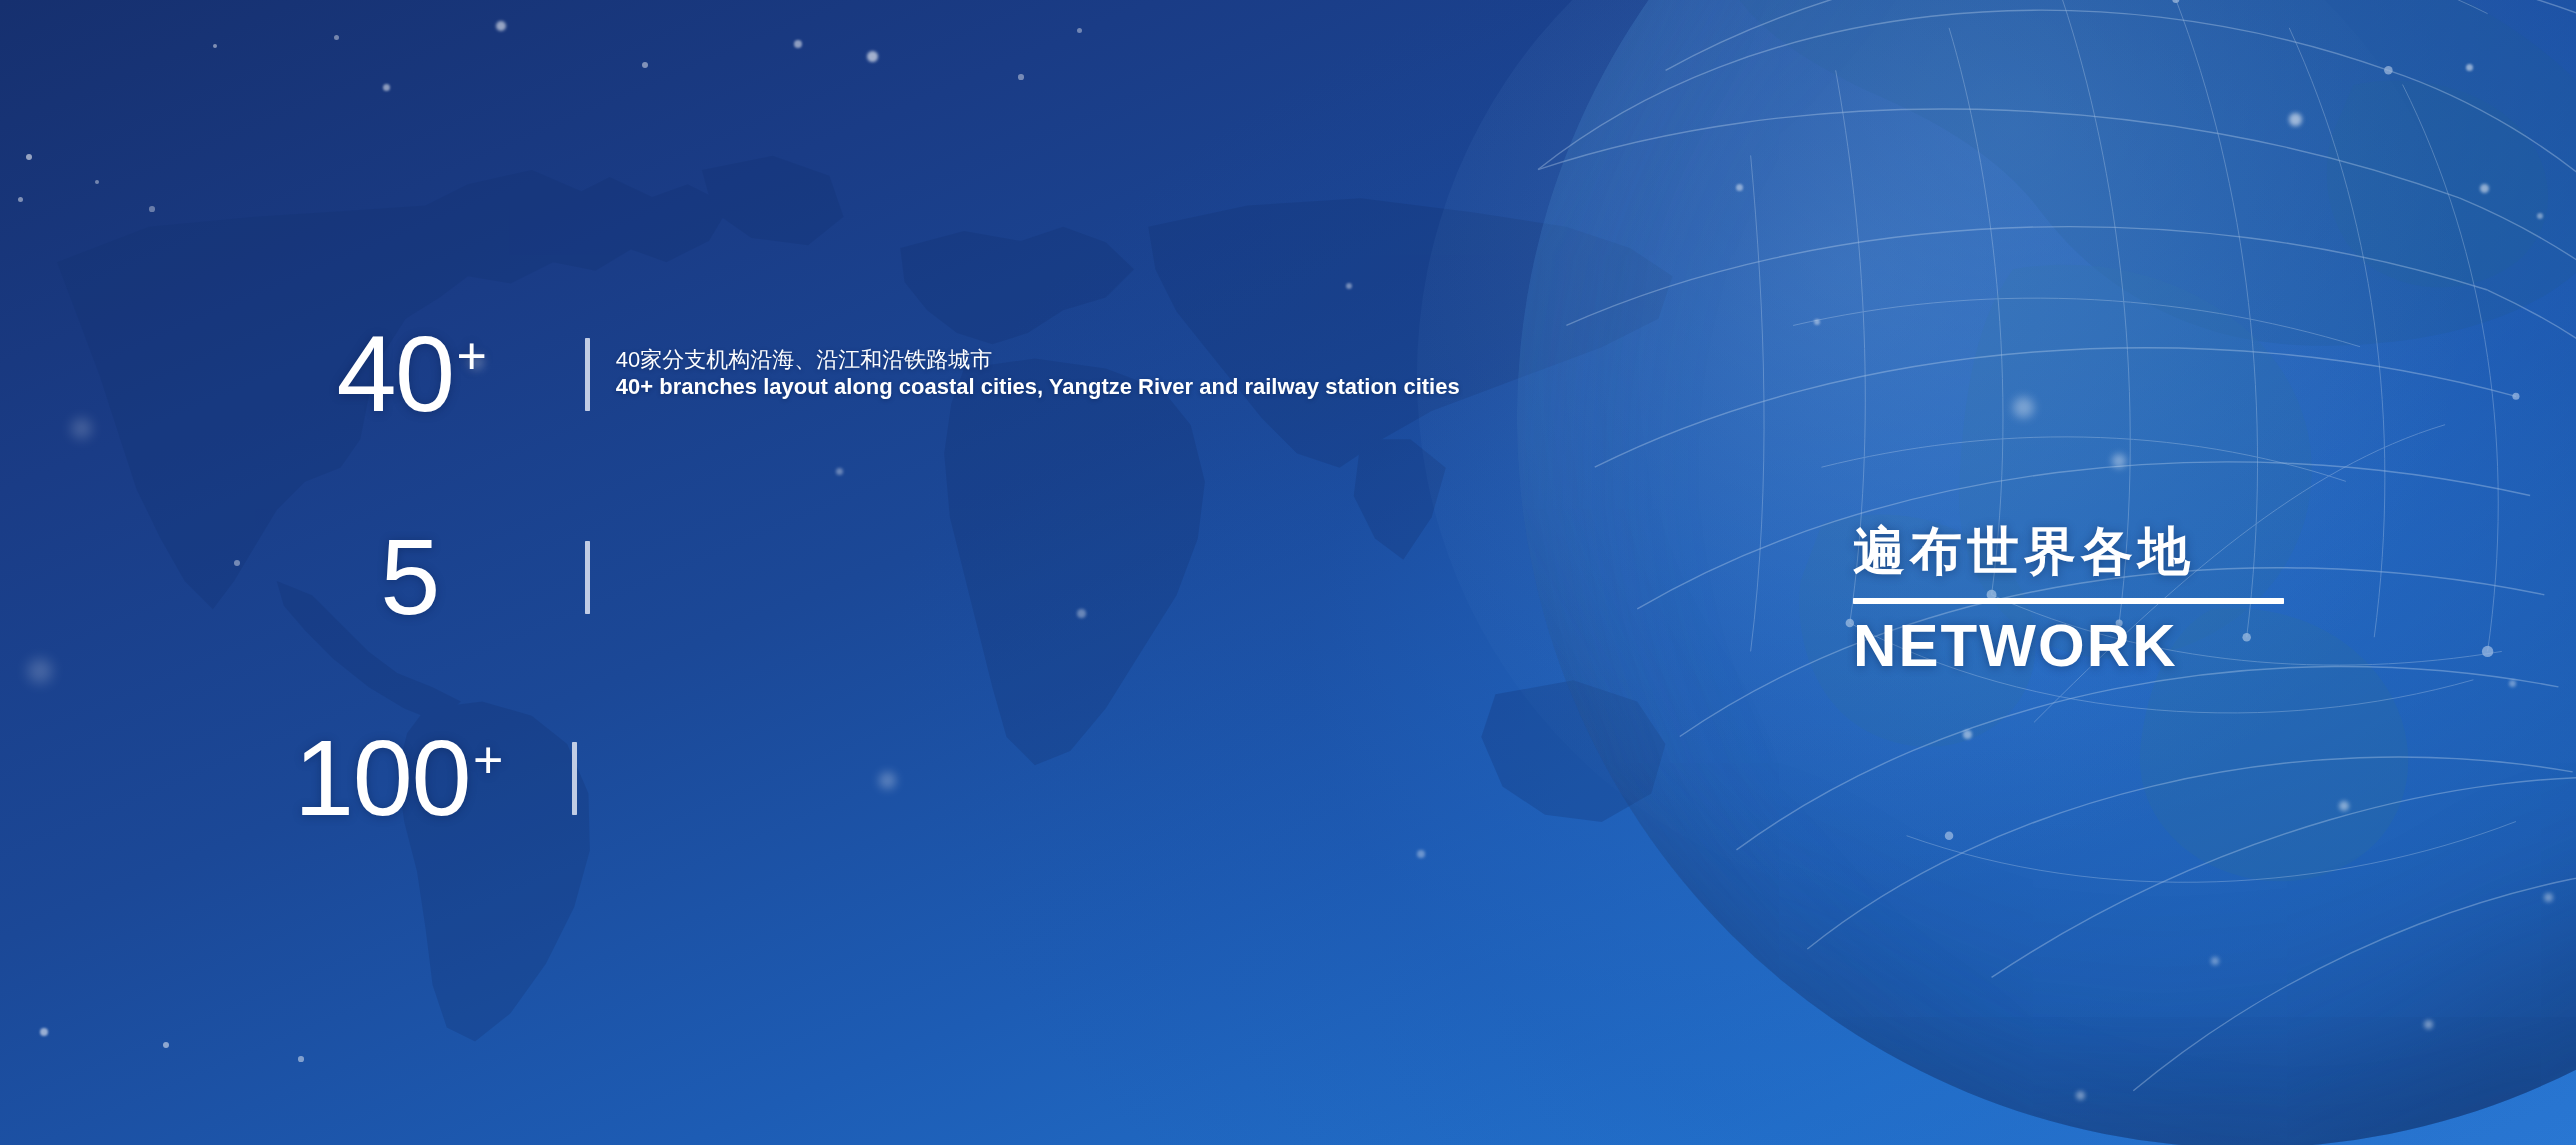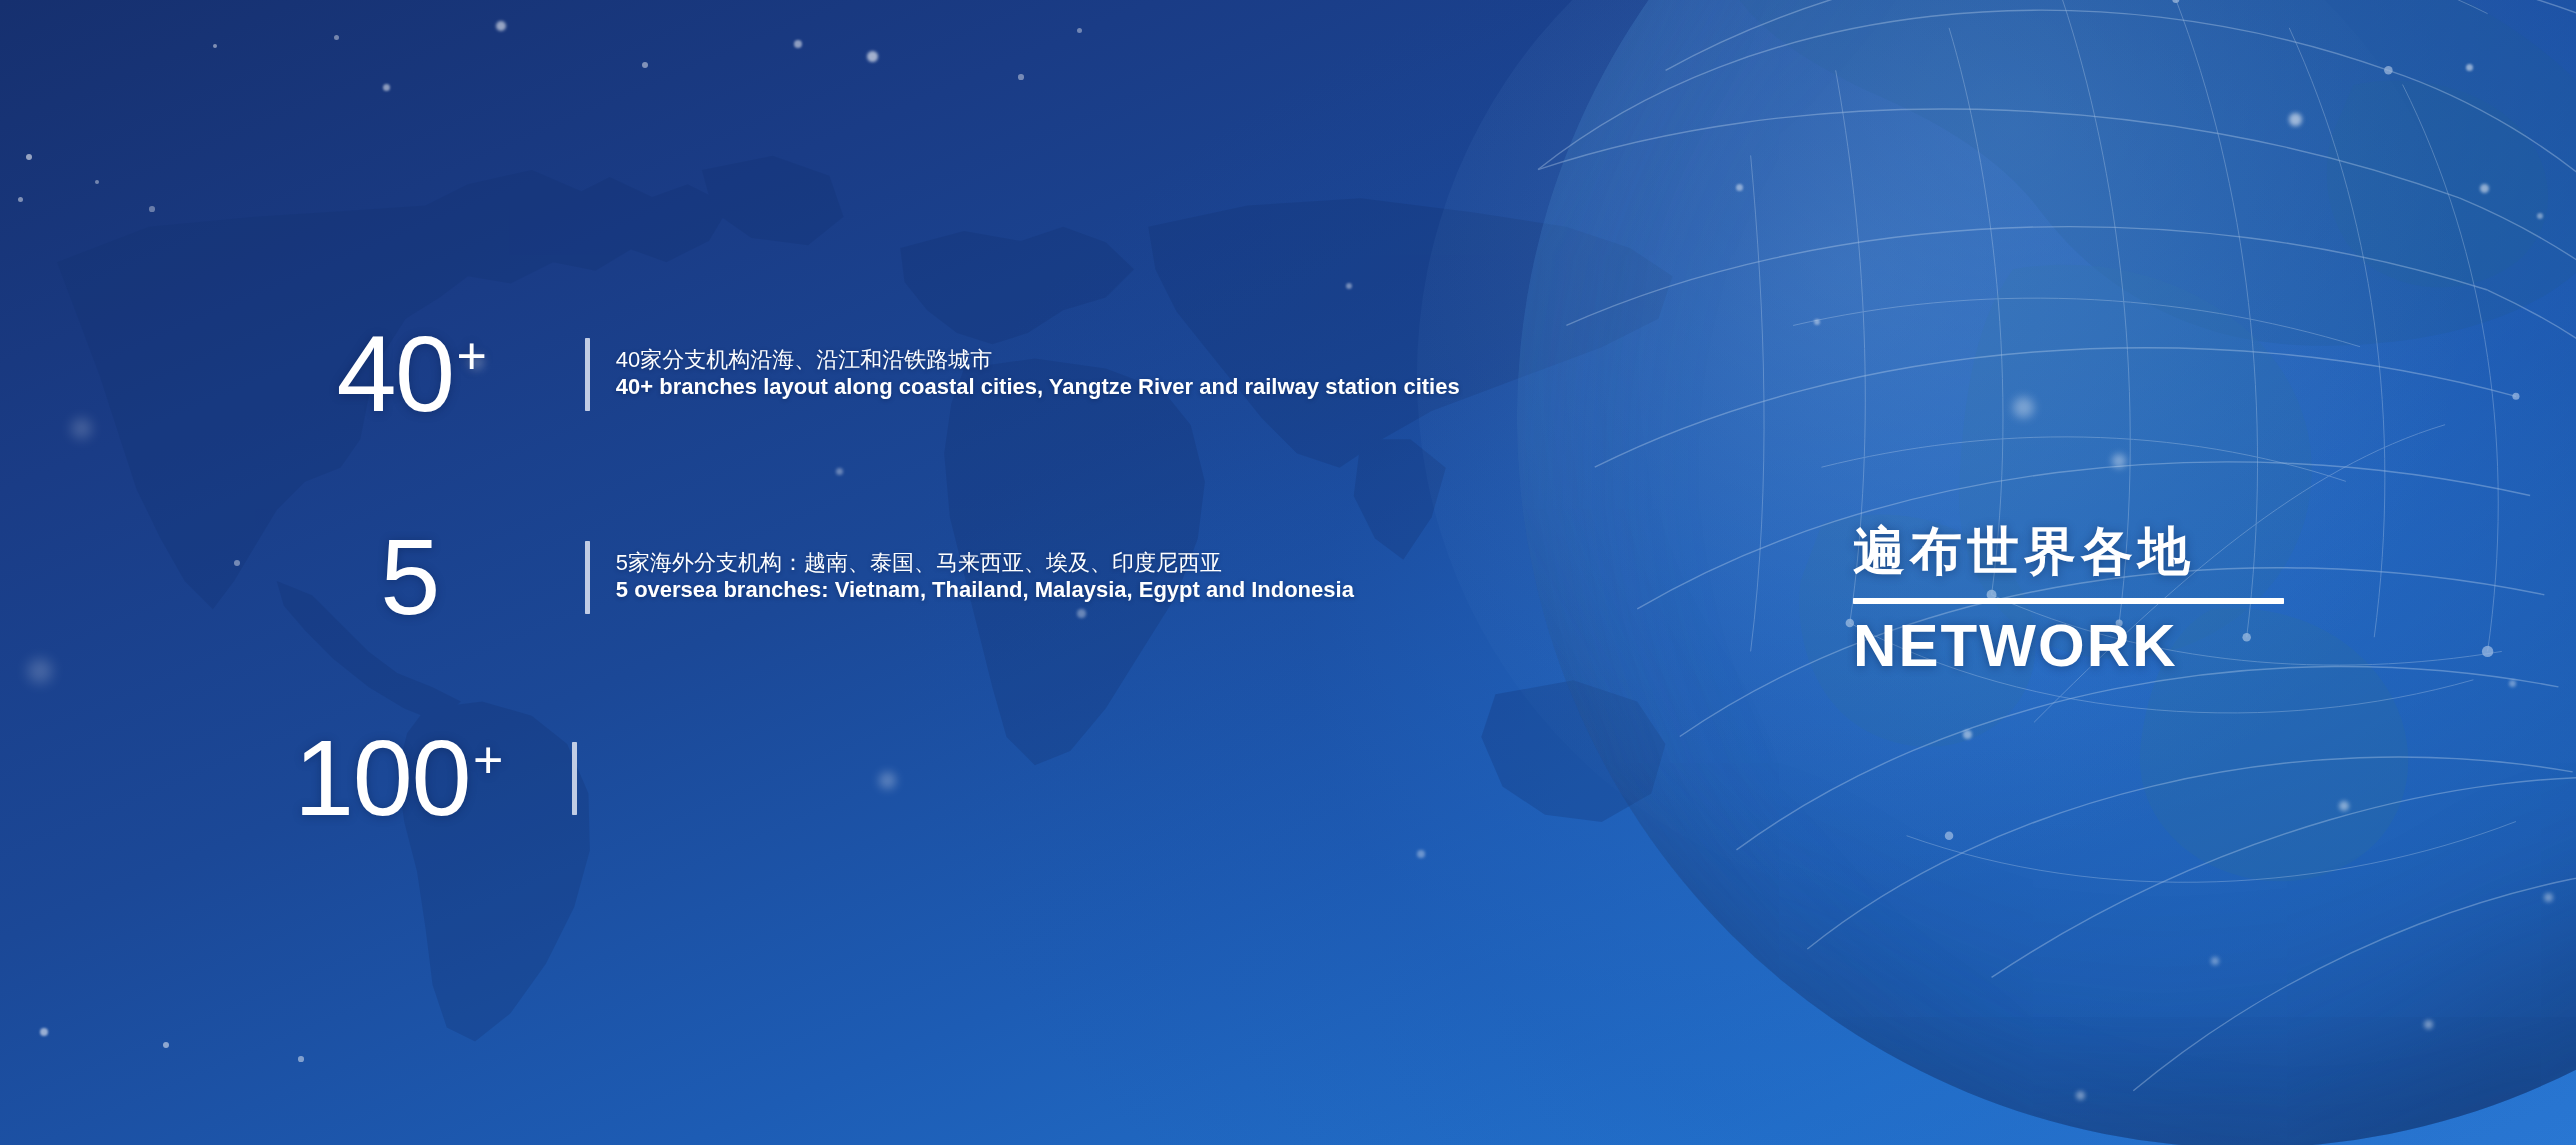--- a/index.html
+++ b/index.html
@@ -301,24 +301,20 @@
         <div class="stat-en">40+ branches layout along coastal cities, Yangtze River and railway station cities</div>
       </div>
     </div>
 
     <div class="stat-row r2">
       <div class="stat-num">
         <span>5</span>
           <span class="plus"></span>
       </div>
       <div class="divider"></div>
-      <div class="stat-text">
-        <div class="stat-cn">5家海外分支机构：越南、泰国、马来西亚、埃及、印度尼西亚</div>
-        <div class="stat-en">5 oversea branches: Vietnam, Thailand, Malaysia, Egypt and Indonesia</div>
-      </div>
     </div>
 
     <div class="stat-row r3">
       <div class="stat-num">
         <span>100</span>
           <span class="plus">+</span>
       </div>
       <div class="divider"></div>
     </div>
 

